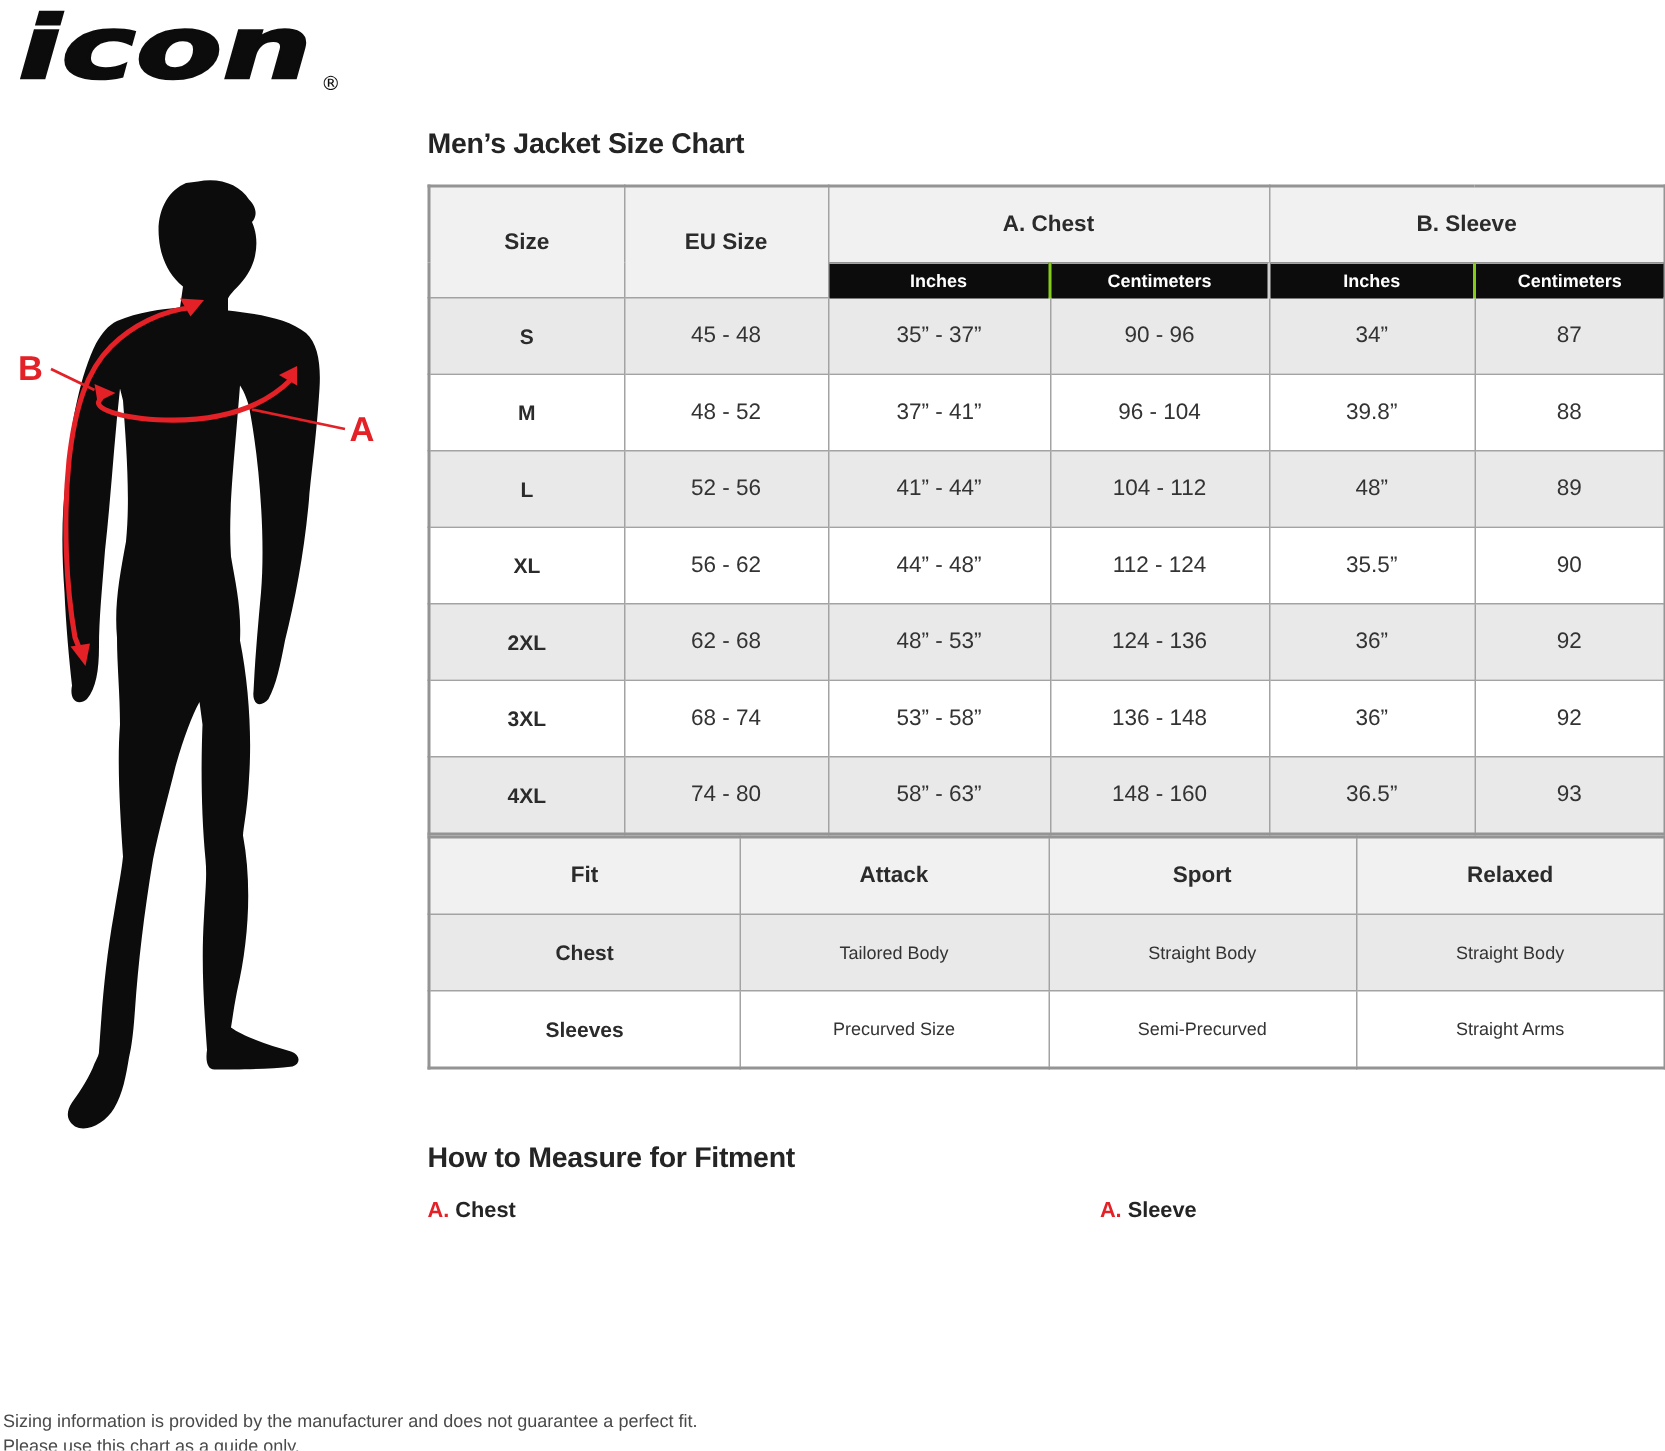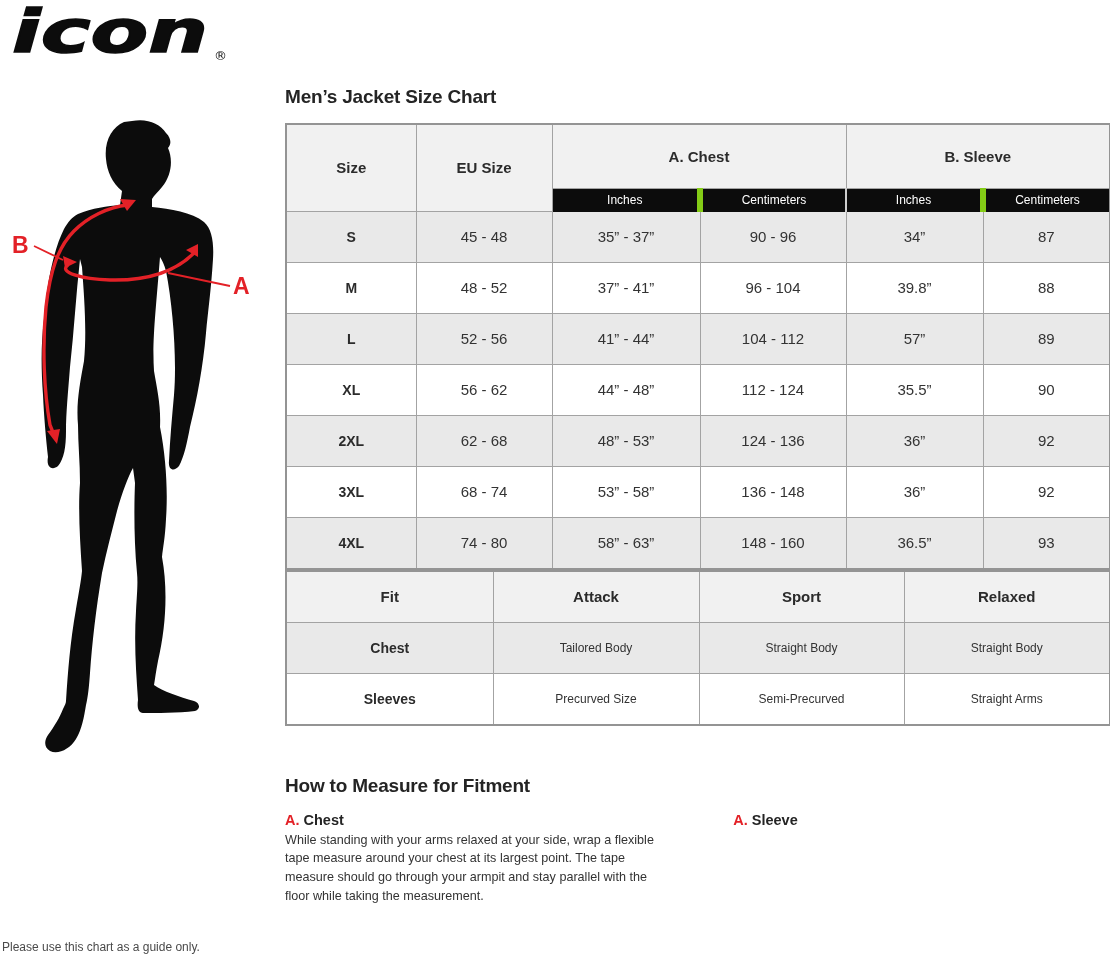--- a/index.html
+++ b/index.html
@@ -16,23 +16,23 @@
   .content{position:absolute;left:285px;top:86px;width:824px;}
   h1,h2{font-size:19px;font-weight:700;color:#242424;letter-spacing:-0.2px;margin:0 0 15px 0;}
   .h2a{margin-top:34px;}
   .h2b{margin-top:49px;}
 
   table{border-collapse:collapse;table-layout:fixed;width:824px;}
   table, th, td{border:1px solid #a3a3a3;}
   table{border:2px solid #949494;}
   th,td{text-align:center;vertical-align:middle;padding:0 4px;}
   thead th{background:#f1f1f1;font-size:15px;font-weight:700;color:#2b2b2b;}
-  .grp{height:64px;}
-  .units th{background:#0c0c0c;color:#fff;font-size:12px;font-weight:400;height:22px;border-color:#0c0c0c;}
-  .units th.wsep{border-left:6px solid #84cc16;}
+  .grp{height:51px;}
+  .units th{background:#0c0c0c;color:#fff;font-size:12px;font-weight:700;height:22px;border-color:#0c0c0c;}
+  .units th.wsep{border-left:2px solid #84cc16;}
   .units th.gsep{border-left:2px solid #cfcfcf;}
   tbody td, tbody th{height:50px;font-size:15px;color:#333;background:#fff;}
   tbody th{font-weight:700;font-size:14px;color:#2b2b2b;}
   tr.alt td, tr.alt th{background:#e9e9e9;}
   .styles thead th{height:50px;}
   .styles tbody td{font-size:12px;text-align:center;}
 
   
   .howto{display:flex;gap:25px;margin-top:0;}
   .howto .col-a{width:405px;}
@@ -169,21 +169,21 @@
           <td>37” - 41”</td>
           <td>96 - 104</td>
           <td>39.8”</td>
           <td>88</td>
         </tr>
         <tr class="alt">
           <th>L</th>
           <td>52 - 56</td>
           <td>41” - 44”</td>
           <td>104 - 112</td>
-          <td>57”</td>
+          <td>48”</td>
           <td>89</td>
         </tr>
         <tr>
           <th>XL</th>
           <td>56 - 62</td>
           <td>44” - 48”</td>
           <td>112 - 124</td>
           <td>35.5”</td>
           <td>90</td>
         </tr>
@@ -244,26 +244,26 @@
           <td>Straight Arms</td>
         </tr>
       </tbody>
     </table>
 
     <h2 class="h2b">How to Measure for Fitment</h2>
 
     <div class="howto">
       <div class="col-a">
         <p class="ht-title"><span class="ht-letter">A.</span> <span>Chest</span></p>
-        <p class="ht-text">While standing with your arms relaxed at your side, wrap a flexible tape measure around your chest at its largest point. The tape measure should go through your armpit and stay parallel with the floor while taking the measurement.</p>
       </div>
       <div class="col-b">
         <p class="ht-title"><span class="ht-letter">A.</span> <span>Sleeve</span></p>
       </div>
     </div>
 
   </div>
 
   <div class="disclaimer">
+    <div>Sizing information is provided by the manufacturer and does not guarantee a perfect fit.</div>
     <div>Please use this chart as a guide only.</div>
   </div>
 
 </div>
 
 </body></html>

